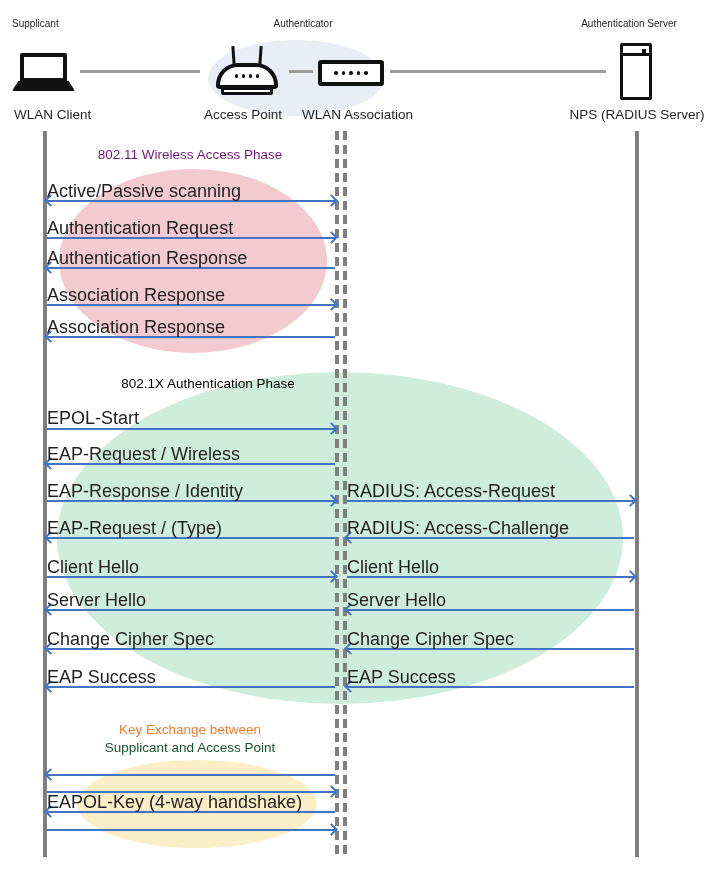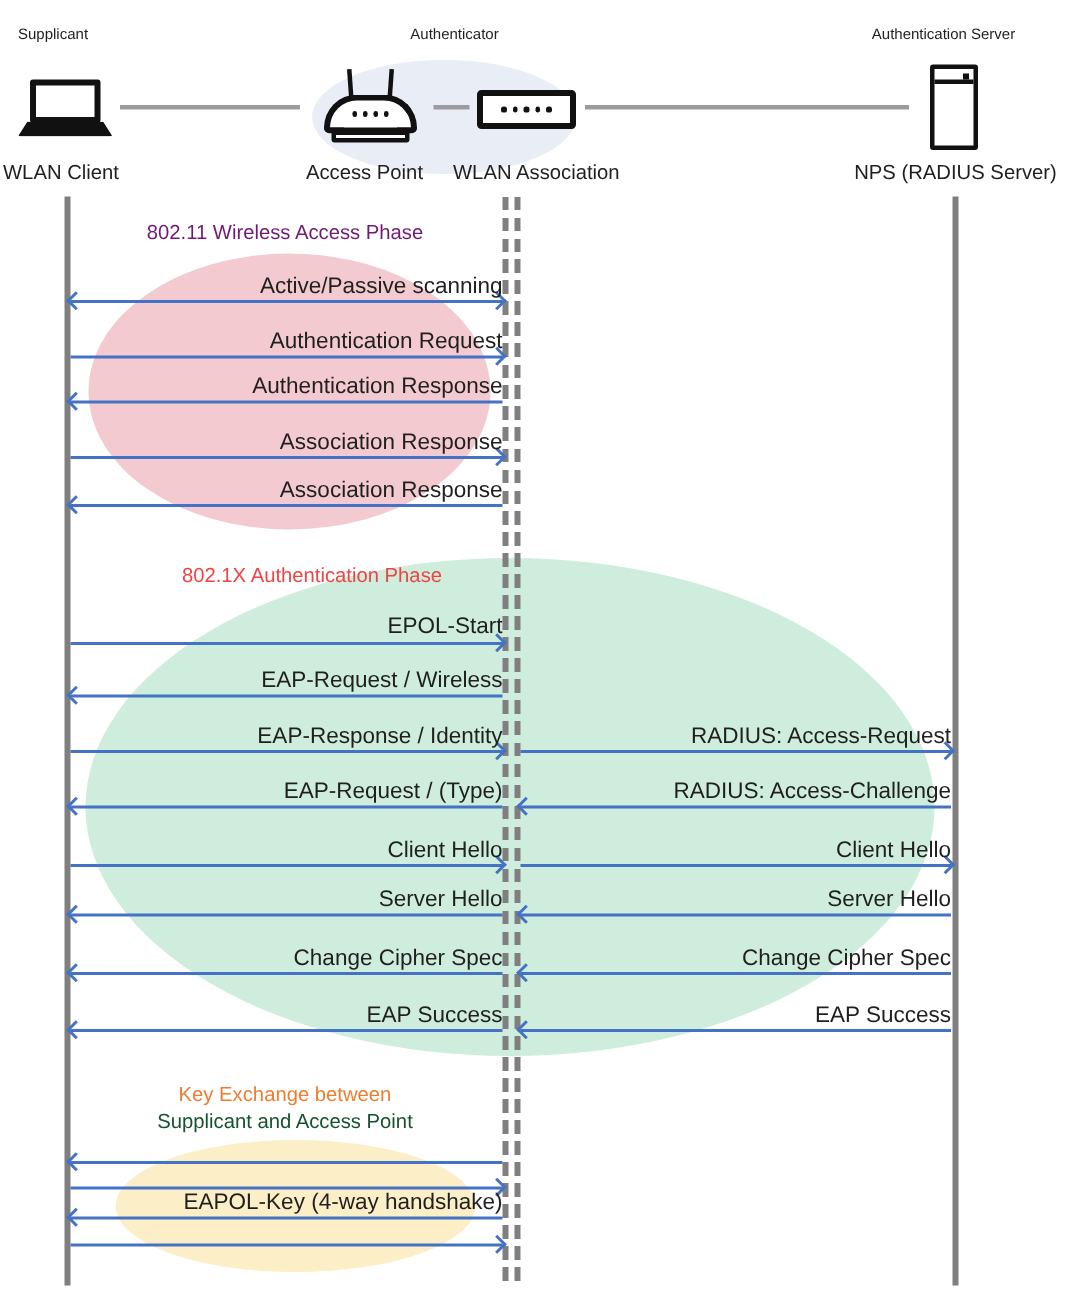--- a/index.html
+++ b/index.html
@@ -31,21 +31,21 @@
   .connector{position:absolute;top:70px;height:3px;background:#9c9c9c;z-index:1;}
   #conn-1{left:80px;width:120px;}
   #conn-2{left:289px;width:24px;}
   #conn-3{left:390px;width:216px;}
   
   .role-lbl{position:absolute;top:18px;font-size:10px;white-space:nowrap;z-index:3;}
   #role-supplicant{left:12px;}
   #role-authenticator{left:243px;width:120px;text-align:center;}
   #role-server{left:549px;width:160px;text-align:center;}
   .dev-lbl{position:absolute;top:107px;font-size:13.5px;white-space:nowrap;z-index:3;}
-  #dev-client{left:2px;}
+  #dev-client{left:14px;}
   #dev-ap{left:198px;width:90px;text-align:center;}
   #dev-ctrl{left:302px;width:100px;text-align:center;}
   #dev-nps{left:562px;width:150px;text-align:center;}
   
   .icon{position:absolute;z-index:2;}
   
   #icon-laptop{left:12px;top:53px;width:63px;height:40px;}
   .lap-screen{position:absolute;left:8px;top:0;width:47px;height:29px;border:4.5px solid #111;border-radius:2px;box-sizing:border-box;background:#fff;}
   .lap-base{position:absolute;left:0;top:28px;width:63px;height:10px;background:#111;clip-path:polygon(10% 0,90% 0,100% 100%,0 100%);border-radius:2px;}
   
@@ -58,25 +58,25 @@
   .dot{width:3.5px;height:3.5px;background:#111;border-radius:50%;}
   
   #icon-ctrl{left:318px;top:60px;width:66px;height:26px;border:4px solid #111;border-radius:3px;box-sizing:border-box;background:#fff;display:flex;align-items:center;justify-content:center;gap:4px;}
   
   #icon-server{left:620px;top:43px;width:32px;height:57px;border:3.5px solid #111;border-radius:2px;box-sizing:border-box;background:#fff;}
   .srv-band{position:absolute;left:0;top:0;width:100%;height:10px;border-bottom:3.5px solid #111;box-sizing:border-box;}
   .srv-dot{position:absolute;right:3px;top:3px;width:4px;height:4px;background:#111;}
   
   .ptitle{position:absolute;left:62px;width:256px;text-align:center;font-size:13.5px;white-space:nowrap;z-index:3;}
   #p1-title{top:147px;color:#701a75;}
-  #p2-title{top:376px;color:#ef4444;left:80px;}
+  #p2-title{top:376px;color:#000000;left:80px;}
   #p3-title-1{top:722px;color:#ED7D31;}
   #p3-title-2{top:740px;color:#14532d;}
   
-  .mlabel{position:absolute;font-size:15px;line-height:16px;text-align:right;white-space:nowrap;z-index:3;color:var(--ink);}
+  .mlabel{position:absolute;font-size:18px;line-height:16px;text-align:left;white-space:nowrap;z-index:3;color:var(--ink);}
   .lspan{left:47px;width:288px;}
   .rspan{left:347px;width:287px;}
   .arrow{position:absolute;height:2px;background:var(--blue);z-index:2;}
   .hl::before{content:"";position:absolute;left:-1px;top:-4px;width:9px;height:9px;
     border-left:2.5px solid var(--blue);border-bottom:2.5px solid var(--blue);transform:rotate(45deg);box-sizing:border-box;}
   .hr::after{content:"";position:absolute;right:-1px;top:-4px;width:9px;height:9px;
     border-right:2.5px solid var(--blue);border-top:2.5px solid var(--blue);transform:rotate(45deg);box-sizing:border-box;}
 </style>
 </head>
 <body>

